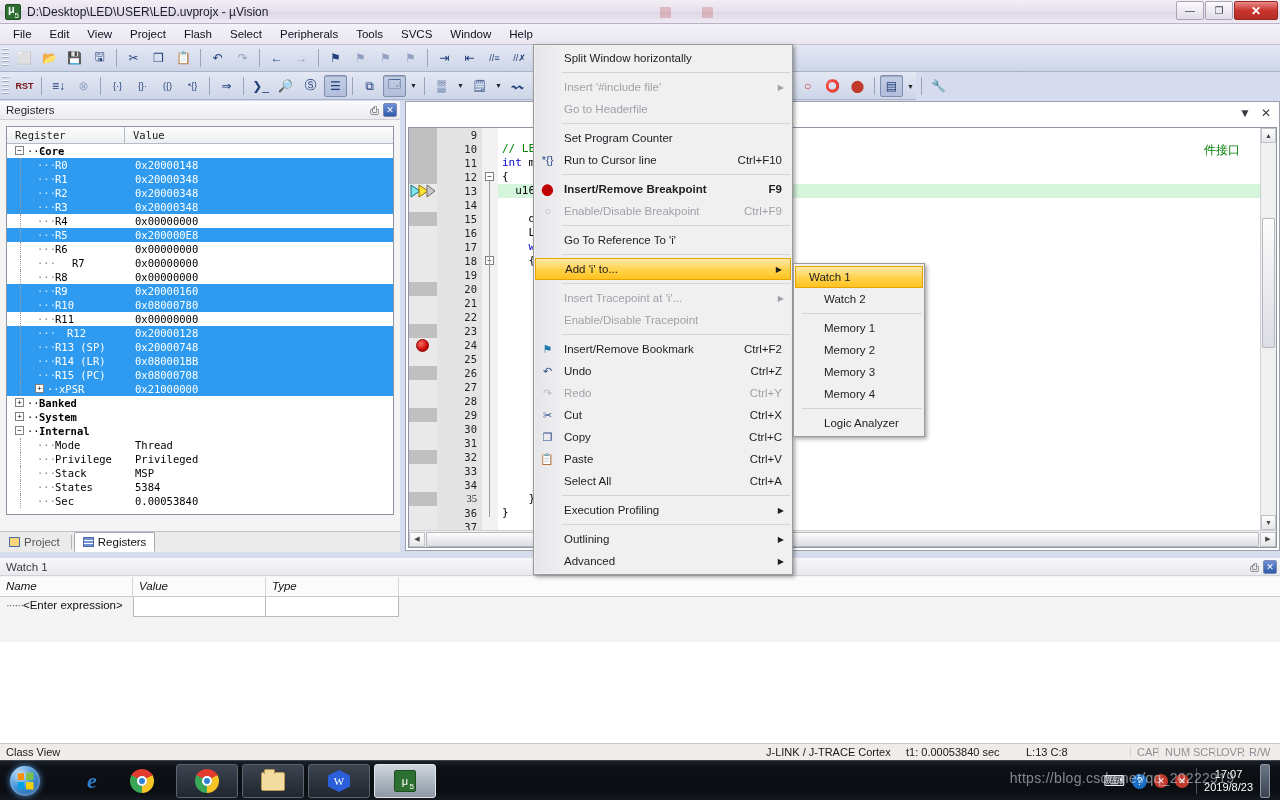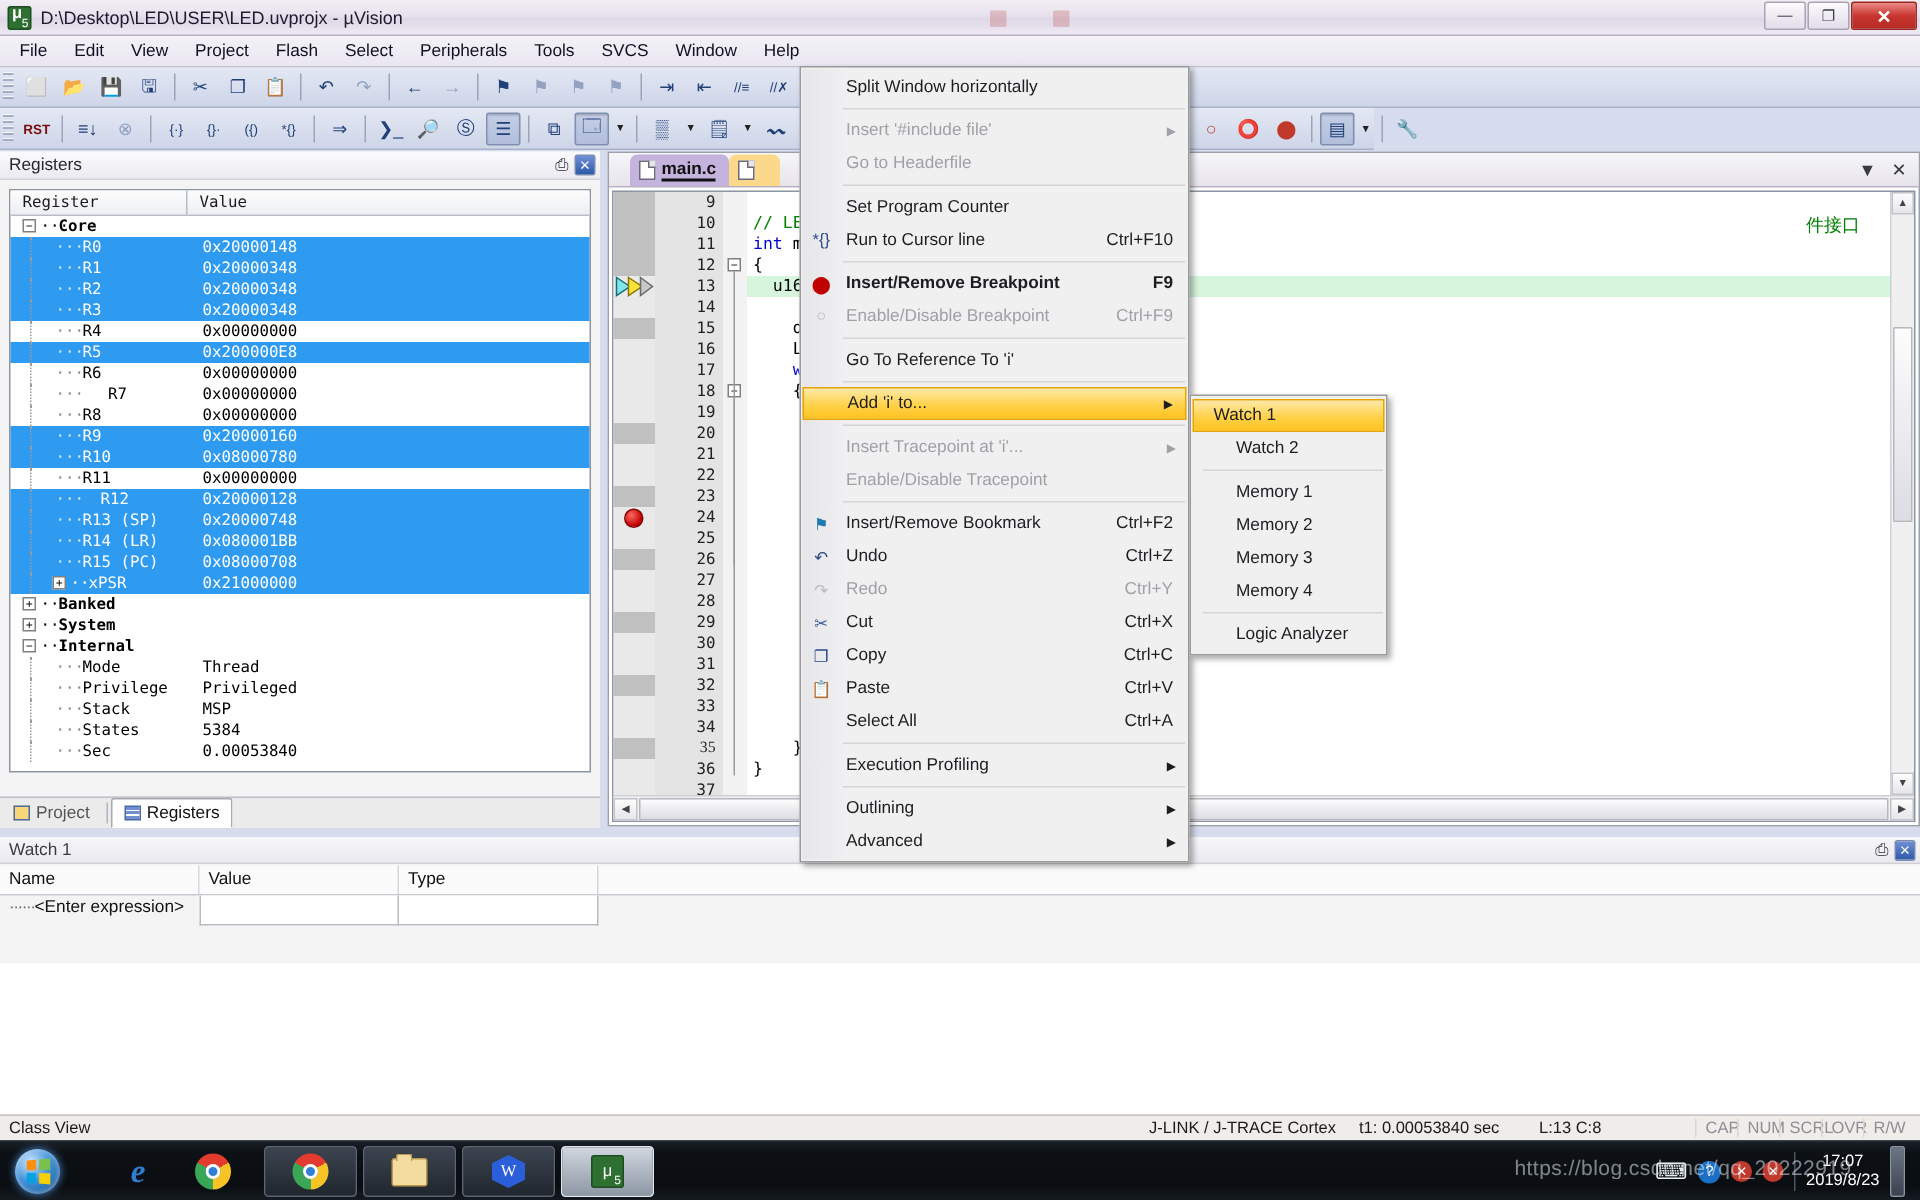--- a/index.html
+++ b/index.html
@@ -232,21 +232,21 @@
 
   
   #watch-pane { left:0; top:558px; width:1280px; height:84px; border:none; background:#f4f4f4;}
   .watch-cap {
     height:18px; background: linear-gradient(to bottom,#f7f7fa,#e9e9ef);
     display:flex; align-items:center; padding-left:6px;
     font-size:11.5px; color:#3b3b45; border-bottom:1px solid #d0d0d8; position:relative;
   }
   .wgrid { position:absolute; left:0; top:19px; width:1280px; }
   .wgrid-head { display:flex; height:20px; background:#fbfbfc; border-bottom:1px solid #c9c9d2;}
-  .wgrid-head div { font-size:11.5px; color:#111; padding:3px 0 0 6px; border-right:1px solid #d6d6de; }
+  .wgrid-head div { font-size:11.5px; color:#111; padding:3px 0 0 6px; border-right:1px solid #d6d6de;font-style:italic; }
   .wcol-name { width:133px; } .wcol-value{ width:133px; } .wcol-type{ width:133px; }
   .wgrid-row { display:flex; height:20px; }
   .wgrid-row .c {
     font-size:11.5px; color:#111; padding:2px 0 0 6px;
   }
   .wc1 { width:133px; } 
   .wc2 { width:133px; border:1px solid #b9b9c4; border-top:none; background:#fff;}
   .wc3 { width:133px; border:1px solid #b9b9c4; border-top:none; border-left:none; background:#fff;}
 
   
@@ -814,30 +814,20 @@
         <span>Project</span>
       </div>
       <div style="width: 1px; height: 14px; background: rgb(180, 180, 188); margin: 0px 2px 3px;"></div>
       <div class="rtab active">
         <span class="tabicon grid"></span>
         <span>Registers</span>
       </div>
     </div>
 
   <div id="editor">
-    <div class="ed-tabstrip" id="ed-tabs">
-        <div class="ed-tab active">
-          <span class="filedoc"></span>
-          <span class="tlabel">main.c</span>
-        </div>
-        <div class="ed-tab other" style="width: 34px;">
-          <span class="filedoc"></span>
-          <span class="tlabel"></span>
-        </div>
-      </div>
     <div class="ed-groupcap">
       <span>▼</span>
       <span>✕</span>
     </div>
     <div class="ed-area">
       <div class="ed-bpgutter" id="bpgutter">
           <div class="bp-stripe" style="top: 378px; height: 28px; background: rgb(233, 233, 233);"></div>
           <div class="bp-stripe" style="top: 336px; height: 28px; background: rgb(233, 233, 233);"></div>
           <div class="bp-stripe" style="top: 294px; height: 28px; background: rgb(233, 233, 233);"></div>
           <div class="bp-stripe" style="top: 252px; height: 28px; background: rgb(233, 233, 233);"></div>

